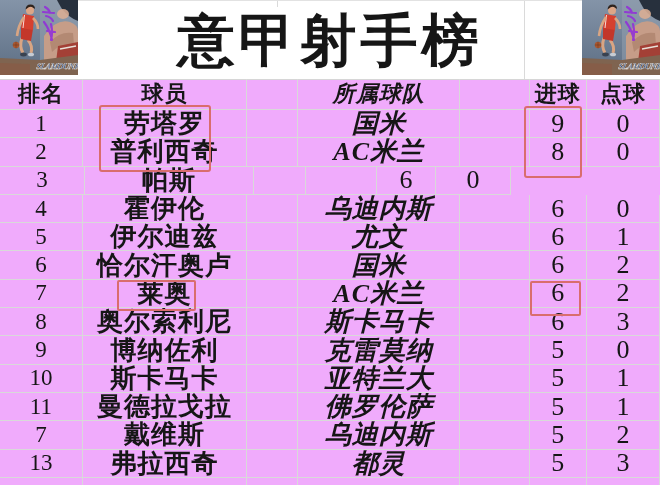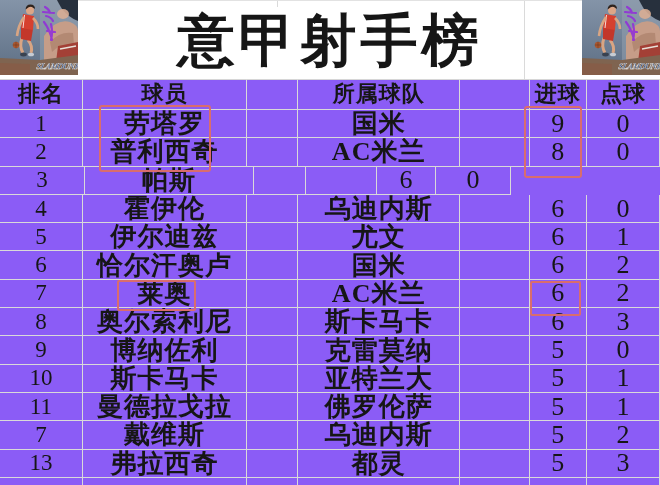--- a/index.html
+++ b/index.html
@@ -1,17 +1,17 @@
 <!DOCTYPE html>
 <html><head>
 <meta charset="utf-8">
 <style>
   html,body { margin:0; padding:0; background:#ffffff; }
   .page {
-    position:relative; width:660px; height:485px; background:#8b5cf6;
+    position:relative; width:660px; height:485px; background:#f0abfc;
     font-family:"Liberation Serif","DejaVu Serif",serif; color:#161616;
     overflow:hidden;
   }
   
   .title-band { position:absolute; left:0; top:0; width:660px; height:78px;
     background:#fff; border-top:1px solid #e2e2e2; border-bottom:1px solid #d6d6d6; }
   .main-title { position:absolute; left:78px; right:78px; top:0; height:78px;
     text-align:center; font-size:57px; font-weight:bold; letter-spacing:4px;
     line-height:80px; white-space:nowrap; }
   .corner-art { position:absolute; top:0; width:78px; height:75px; display:block; }
@@ -24,21 +24,21 @@
   
   .header-row, .grid-row, .partial-row { display:flex; width:660px; }
   .header-row { position:absolute; left:0; top:79px; height:31px; }
   .rows { position:absolute; left:0; top:110px; }
   .grid-row { height:28.3px; }
   .partial-row { position:absolute; left:0; top:478px; height:7px; }
   .cell { box-sizing:border-box; border-right:1px solid #d9d9d9;
     display:flex; align-items:center; justify-content:center; overflow:hidden; }
   .header-row .cell, .grid-row .cell { border-bottom:1px solid #d9d9d9; }
   .c1 { width:85px; } .c2 { width:169px; } .c3 { width:52px; }
-  .c4 { width:167px; } .c5 { width:71px; } .c6 { width:59px; } .c7 { width:75px; }
+  .c4 { width:167px;font-style:italic; } .c5 { width:71px; } .c6 { width:59px; } .c7 { width:75px; }
   .cn  { font-weight:bold; font-size:26px; letter-spacing:1px; white-space:nowrap; }
   .header-row .cn { font-size:22px; }
   .num { font-size:23px; font-weight:500; }
   .num.big { font-size:26px; }
 
   
   .hl { position:absolute; border:2px solid #d96d6d; border-radius:3px;
     pointer-events:none; background:transparent; }
   .hl1 { left:99px;  top:105px; width:108px; height:63px; }
   .hl2 { left:117px; top:280px; width:75px;  height:27px; border-radius:2px; }

